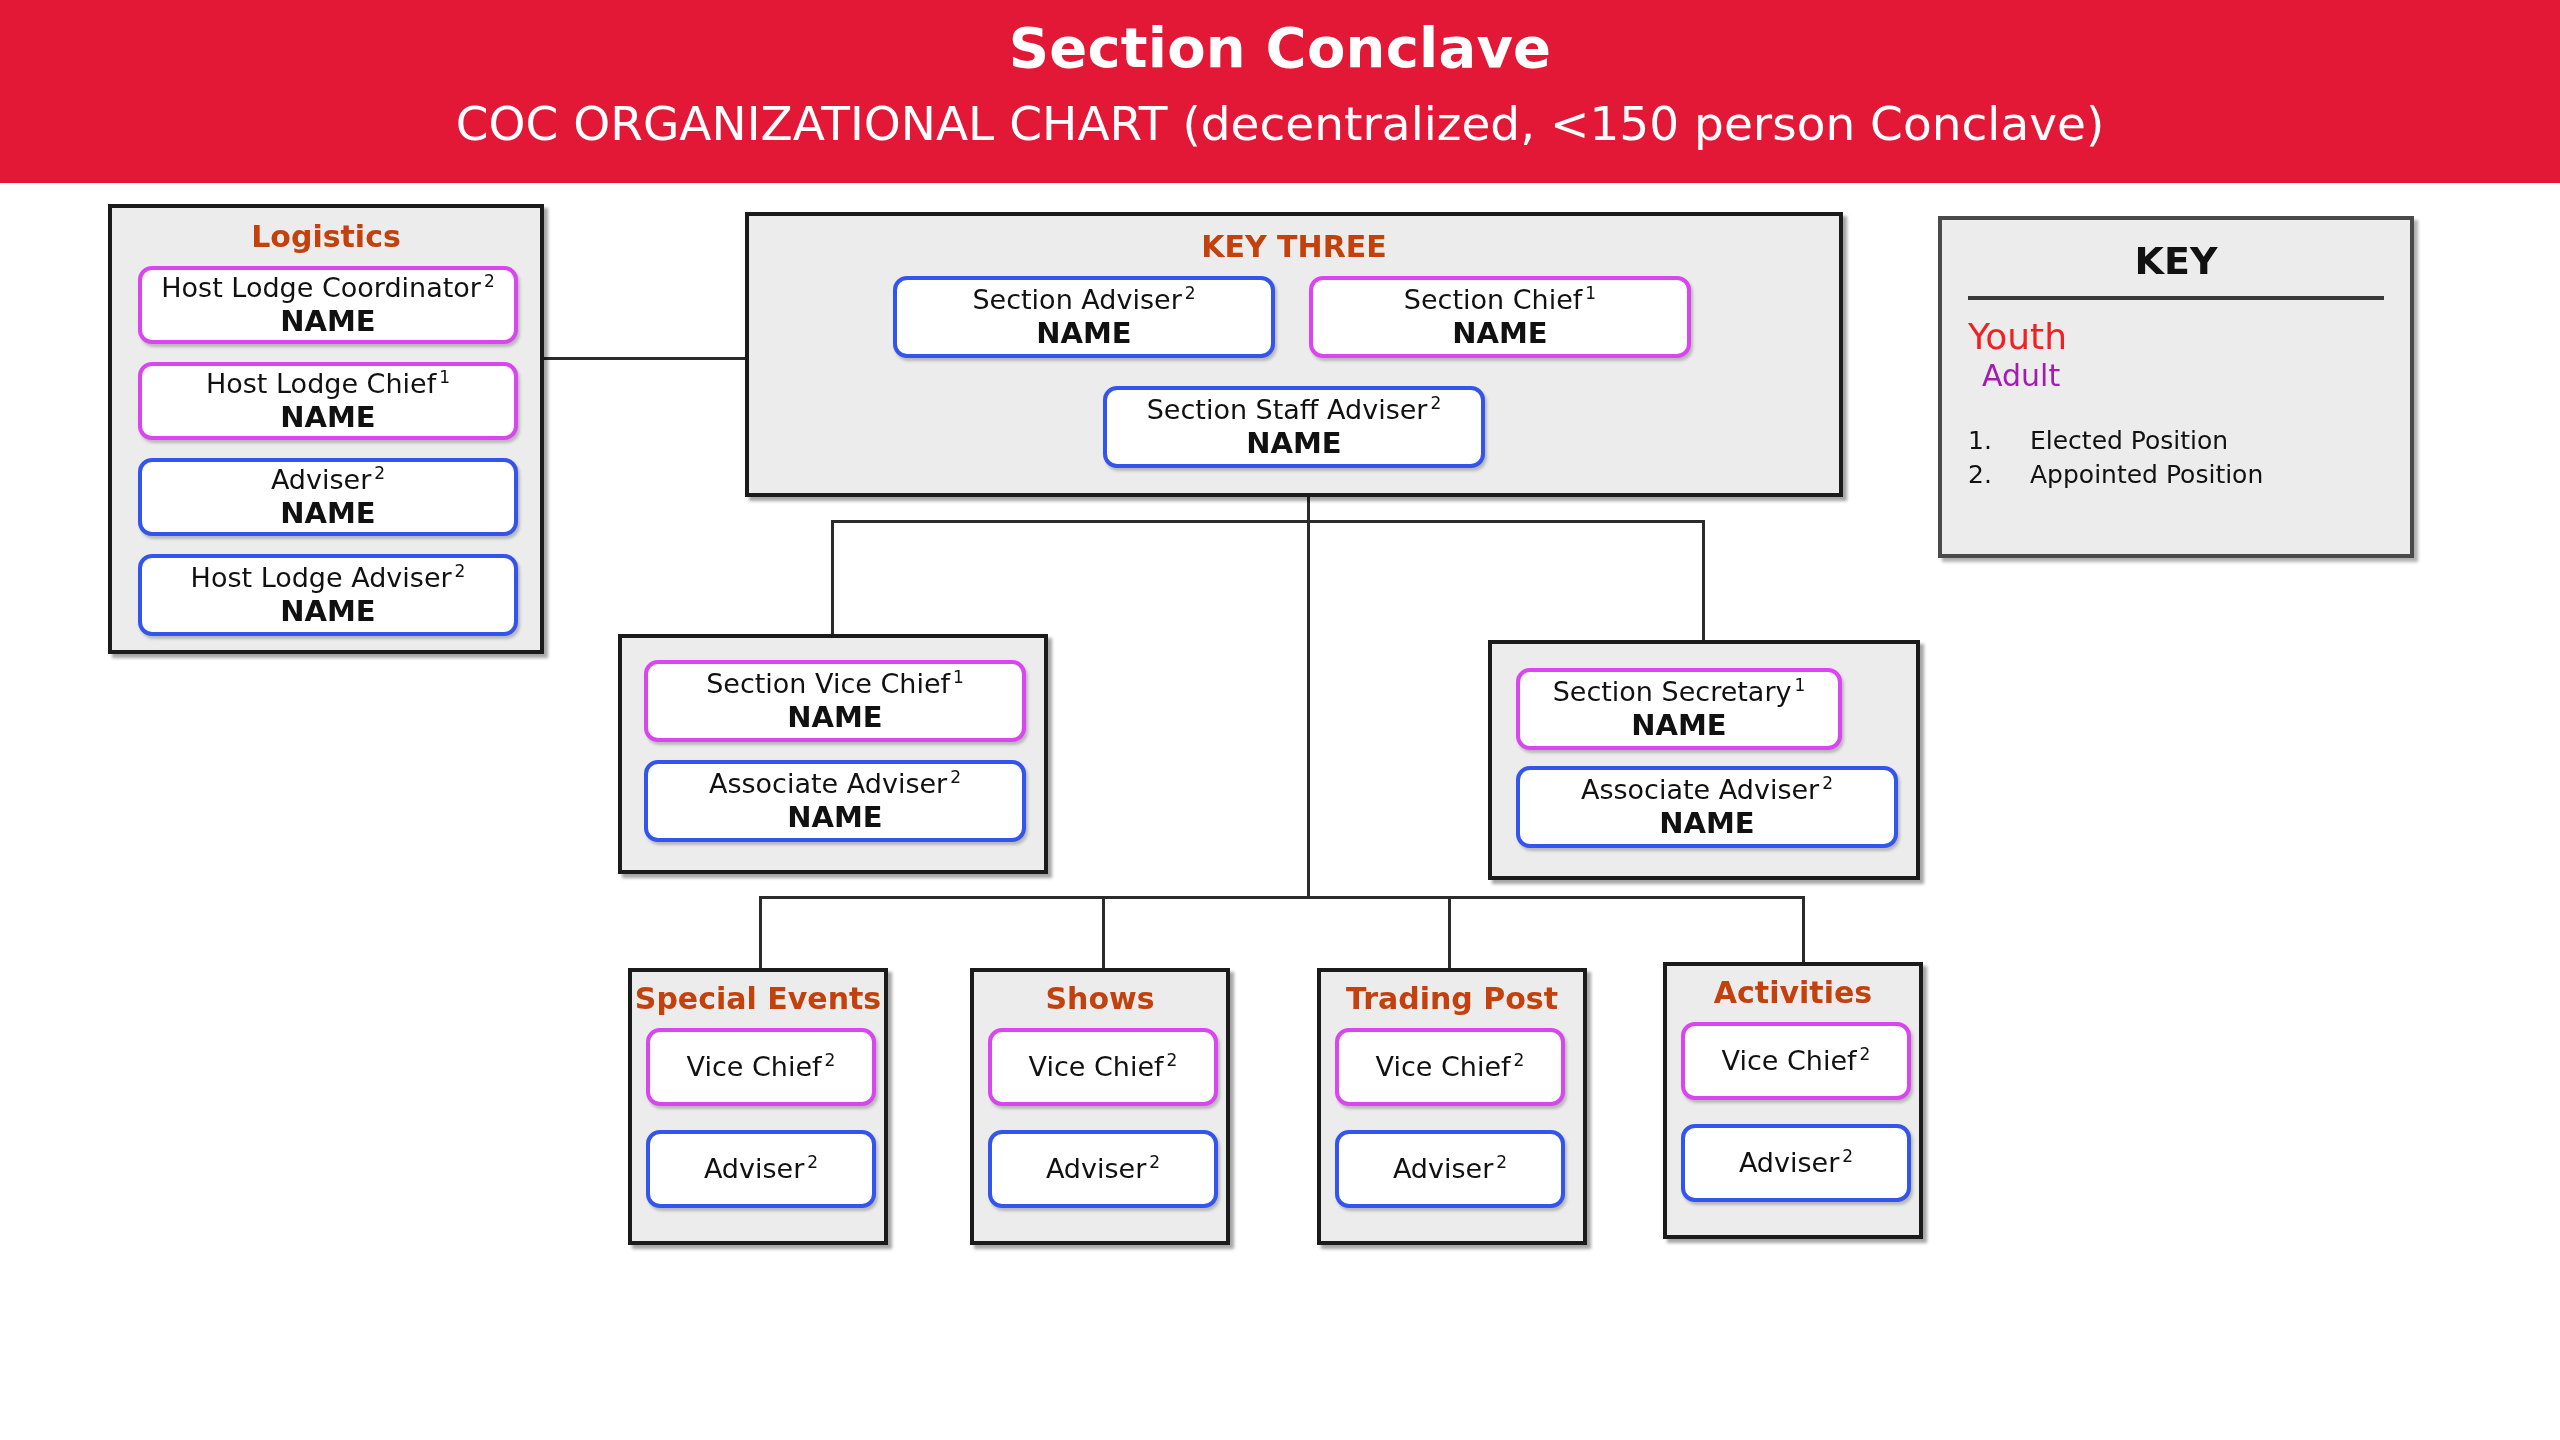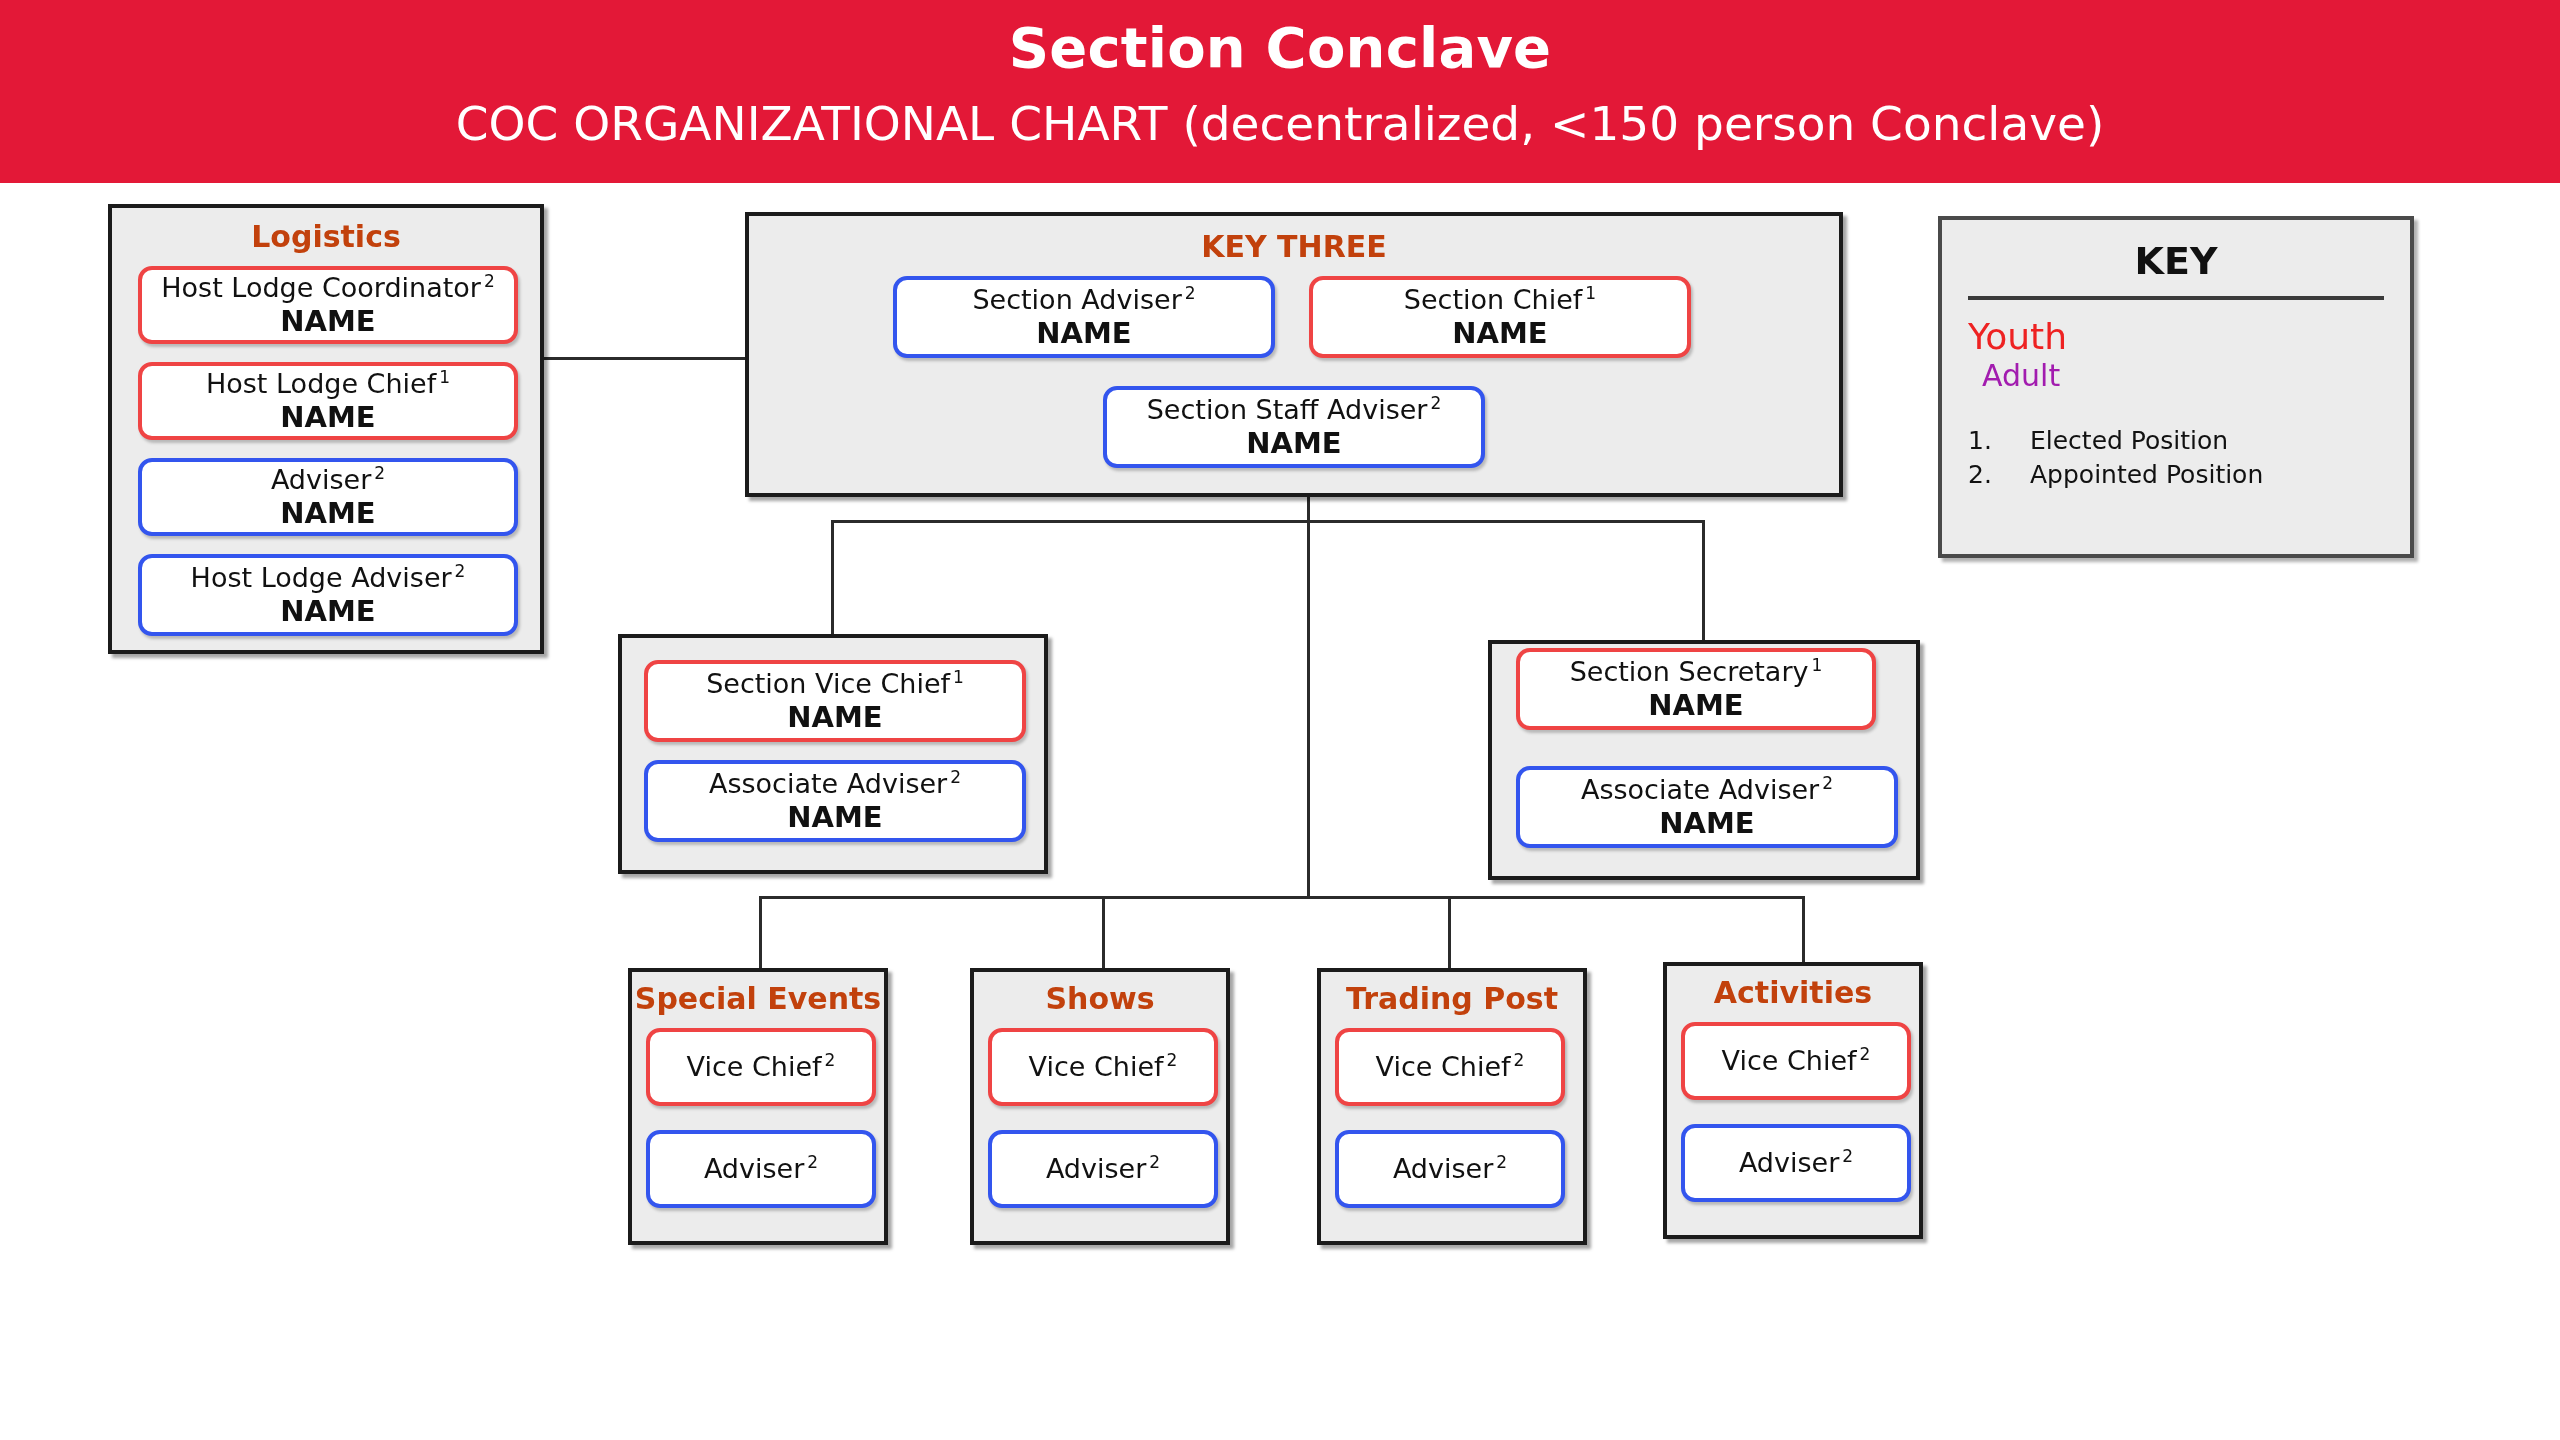--- a/index.html
+++ b/index.html
@@ -74,21 +74,21 @@
     position: absolute;
     background: #ffffff;
     border-radius: 14px;
     box-sizing: border-box;
     display: flex;
     flex-direction: column;
     align-items: center;
     justify-content: center;
     box-shadow: 2px 3px 3px rgba(0,0,0,0.22);
   }
-  .card.youth { border: 4px solid #ef4444; }
+  .card.youth { border: 4px solid #d946ef; }
   .card.adult { border: 4px solid #3355ee; }
   .card-title {
     font-size: 27px;
     font-weight: normal;
     color: #111111;
     line-height: 1.05;
     white-space: nowrap;
   }
   .card-title sup {
     font-size: 17px;
@@ -236,21 +236,21 @@
     </div>
     <div class="card adult" style="left:22px; top:122px; width:382px; height:82px;">
       <div class="card-title">
         <span>Associate Adviser</span><sup>2</sup>
       </div>
       <div class="card-name">NAME</div>
     </div>
   </div>
 
   <div class="group-box" style="left:1488px; top:640px; width:432px; height:240px;">
-    <div class="card youth" style="left:24px; top:4px; width:360px; height:82px;">
+    <div class="card youth" style="left:24px; top:24px; width:326px; height:82px;">
       <div class="card-title">
         <span>Section Secretary</span><sup>1</sup>
       </div>
       <div class="card-name">NAME</div>
     </div>
     <div class="card adult" style="left:24px; top:122px; width:382px; height:82px;">
       <div class="card-title">
         <span>Associate Adviser</span><sup>2</sup>
       </div>
       <div class="card-name">NAME</div>

